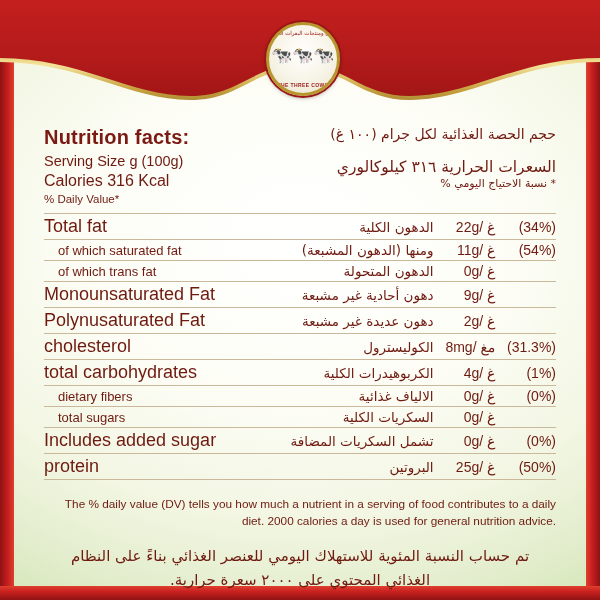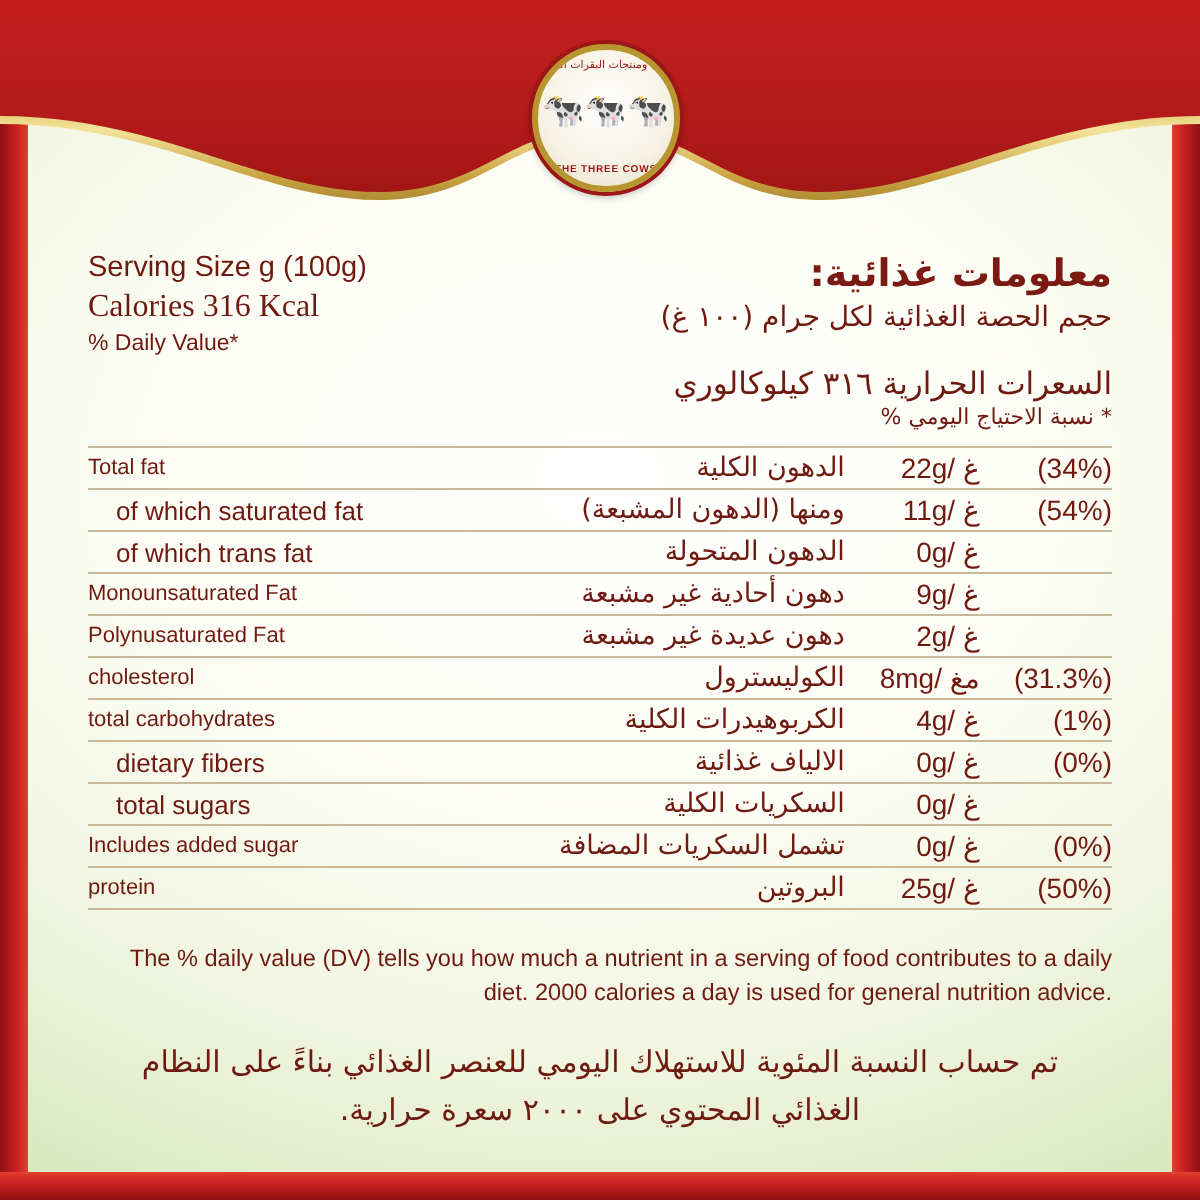--- a/index.html
+++ b/index.html
@@ -128,21 +128,20 @@
   .serving-ar {
     font-size: 14px;
     color: #6f1a10;
     font-family: "DejaVu Sans", sans-serif;
     margin-bottom: 16px;
   }
   .calories-en {
     font-size: 16px;
     color: #6f1a10;
     margin-bottom: 3px;
-    font-family: Liberation Serif, serif;
   }
   .calories-ar {
     font-size: 15.5px;
     color: #6f1a10;
     font-family: "DejaVu Sans", sans-serif;
     margin-bottom: 1px;
   }
   .dv-en {
     font-size: 11.5px;
     color: #6f1a10;
@@ -163,21 +162,21 @@
     vertical-align: middle;
     color: #6f1a10;
   }
   table.nutrition tr {
     border-bottom: 1px solid #c9b89a;
   }
   table.nutrition tr.first {
     border-top: 1px solid #c9b89a;
   }
   td.c-en {
-    font-size: 11px;
+    font-size: 18px;
     white-space: nowrap;
   }
   td.c-en.indent { padding-left: 14px; font-size: 13px; }
   td.c-ar {
     font-size: 13.5px;
     text-align: right;
     direction: rtl;
     font-family: "DejaVu Sans", sans-serif;
     white-space: nowrap;
     padding-right: 6px;
@@ -223,26 +222,26 @@
   <div class="logo">
     <div class="logo-top-text">ألبان ومنتجات البقرات الثلاث</div>
     <div class="logo-cows">🐄🐄🐄</div>
     <div class="logo-bottom-text">THE THREE COWS</div>
   </div>
 
   <div class="content">
 
     <div class="head-row">
       <div class="head-left">
+        <div class="title-en">Nutrition facts:</div>
         <div class="serving-en">Serving Size g (100g)</div>
         <div class="calories-en">Calories 316 Kcal</div>
         <div class="dv-en">% Daily Value*</div>
       </div>
       <div class="head-right">
-        <div class="title-ar">معلومات غذائية:</div>
         <div class="serving-ar">حجم الحصة الغذائية لكل جرام (١٠٠ غ)</div>
         <div class="calories-ar">السعرات الحرارية ٣١٦ كيلوكالوري</div>
         <div class="dv-ar">* نسبة الاحتياج اليومي %</div>
       </div>
     </div>
 
     <table class="nutrition">
       <tbody>
         <tr class="first">
           <td class="c-en">Total fat</td>

